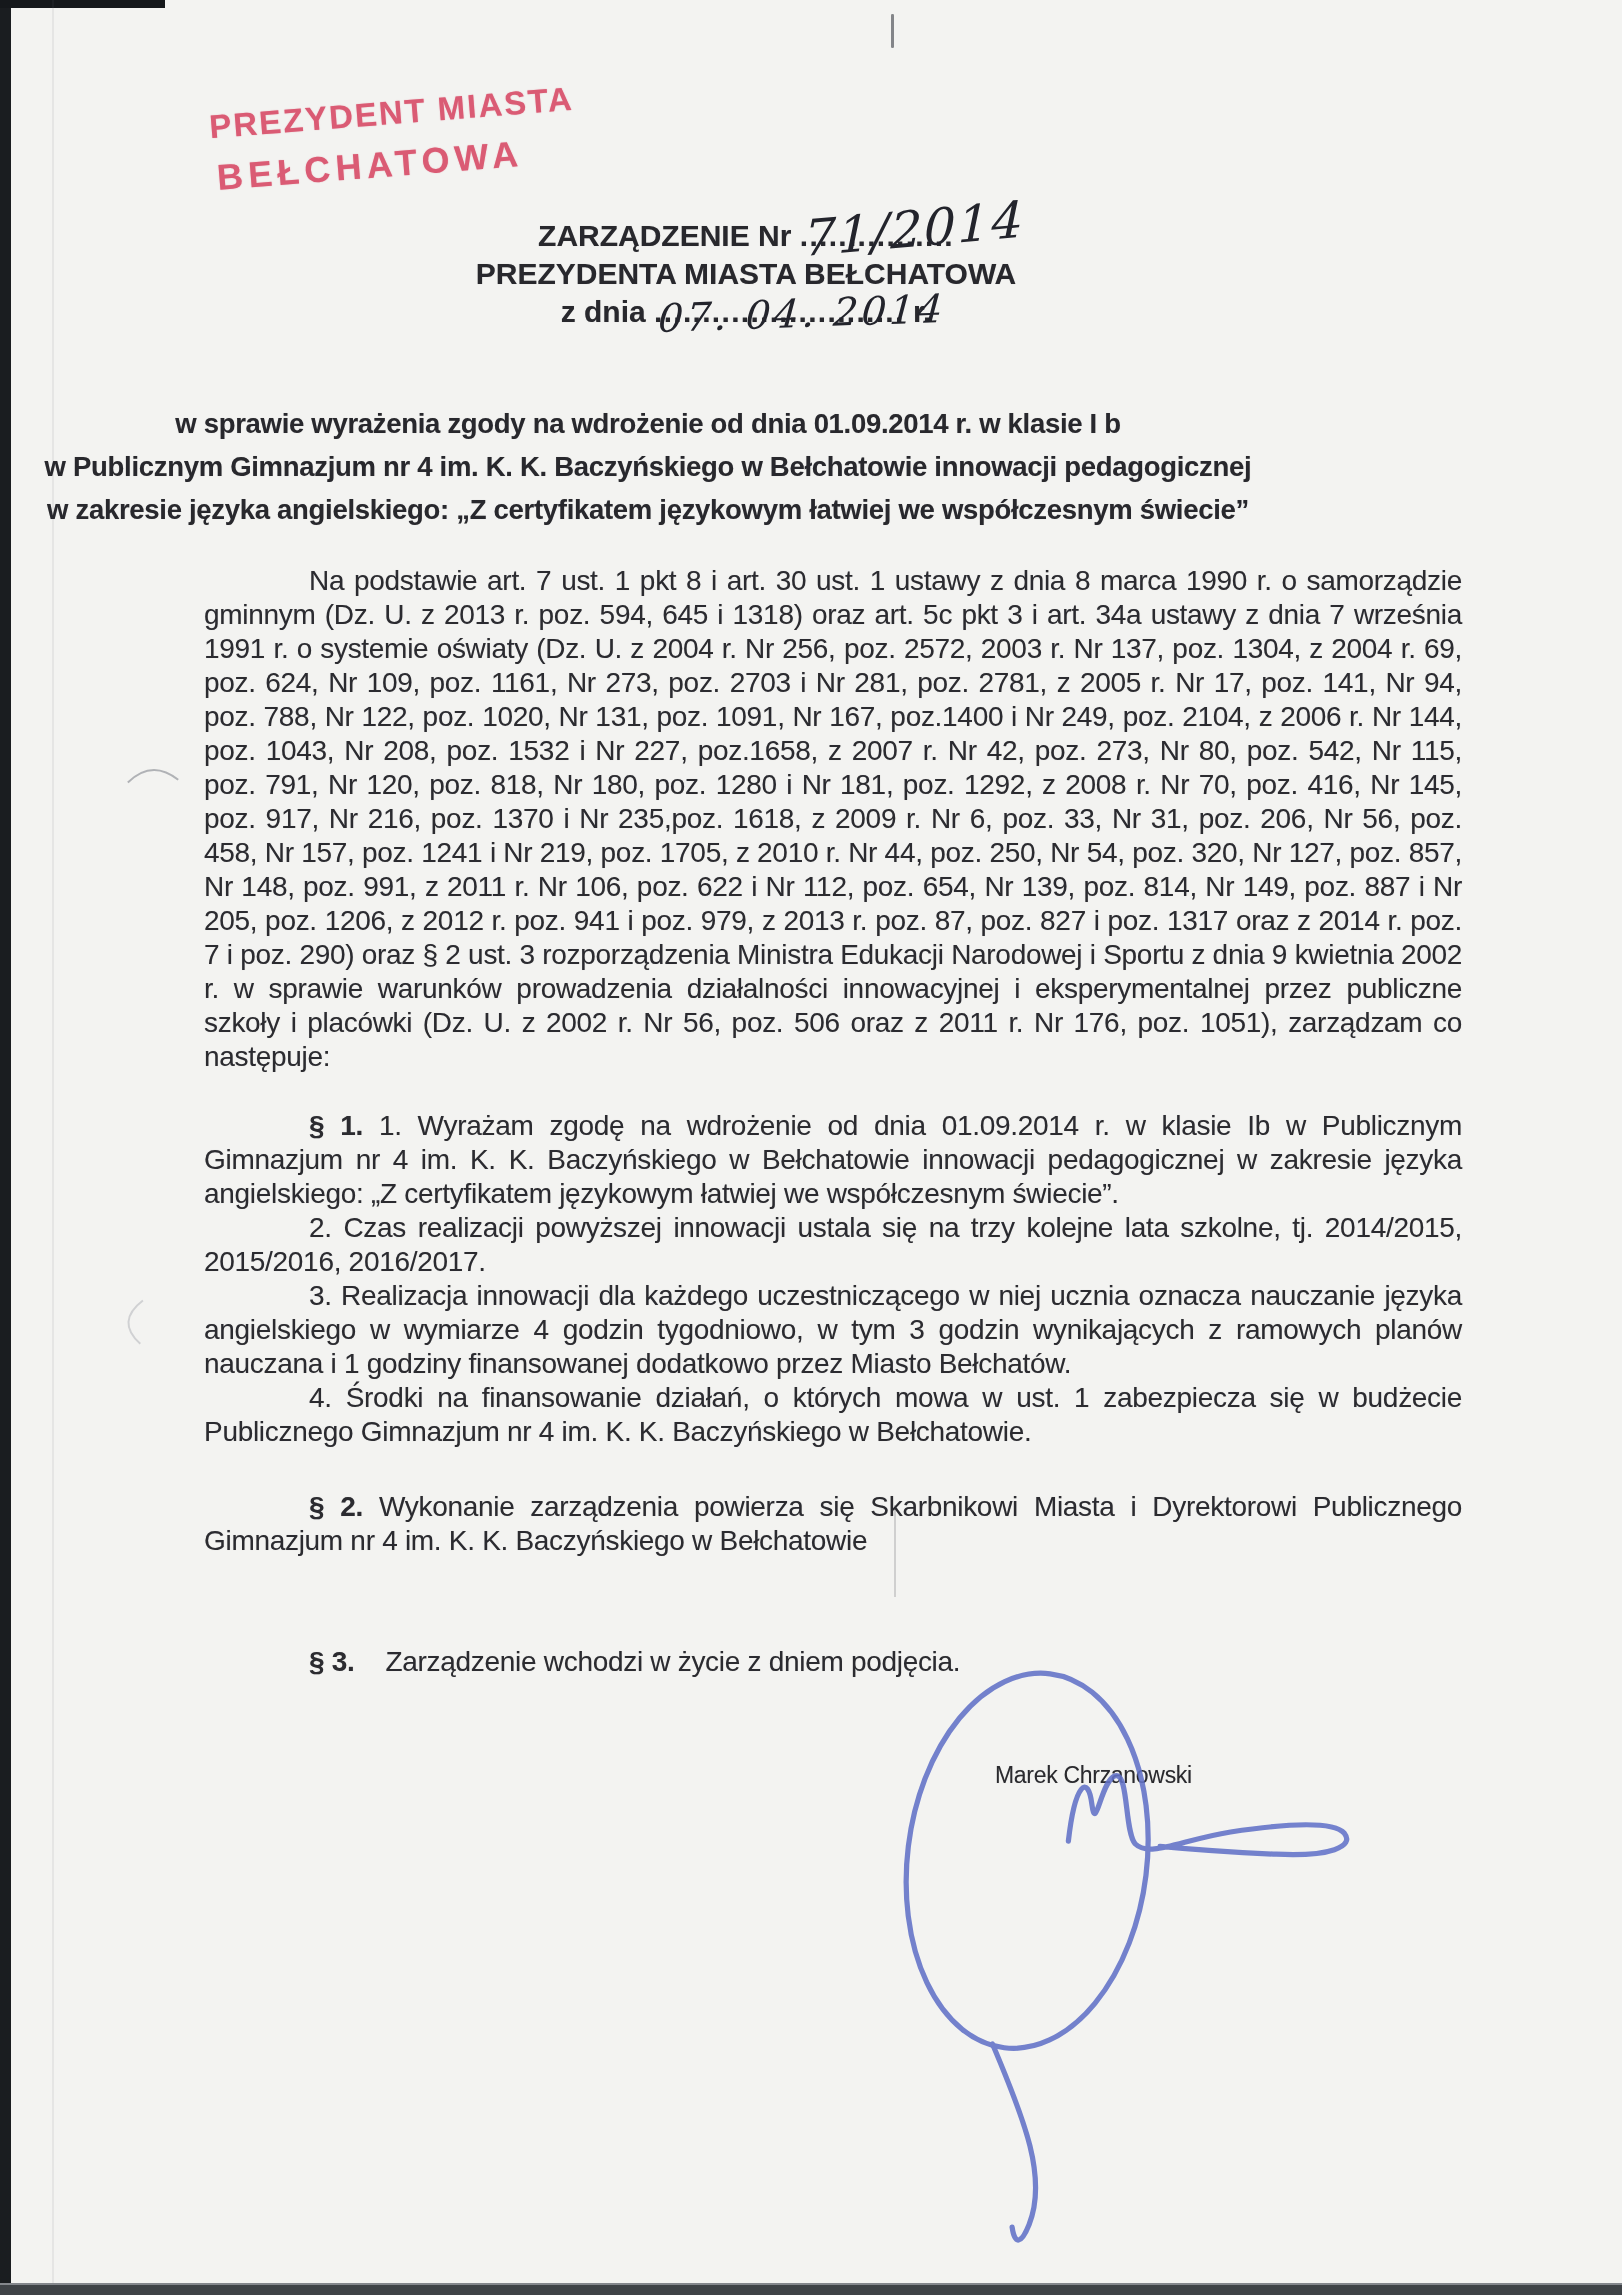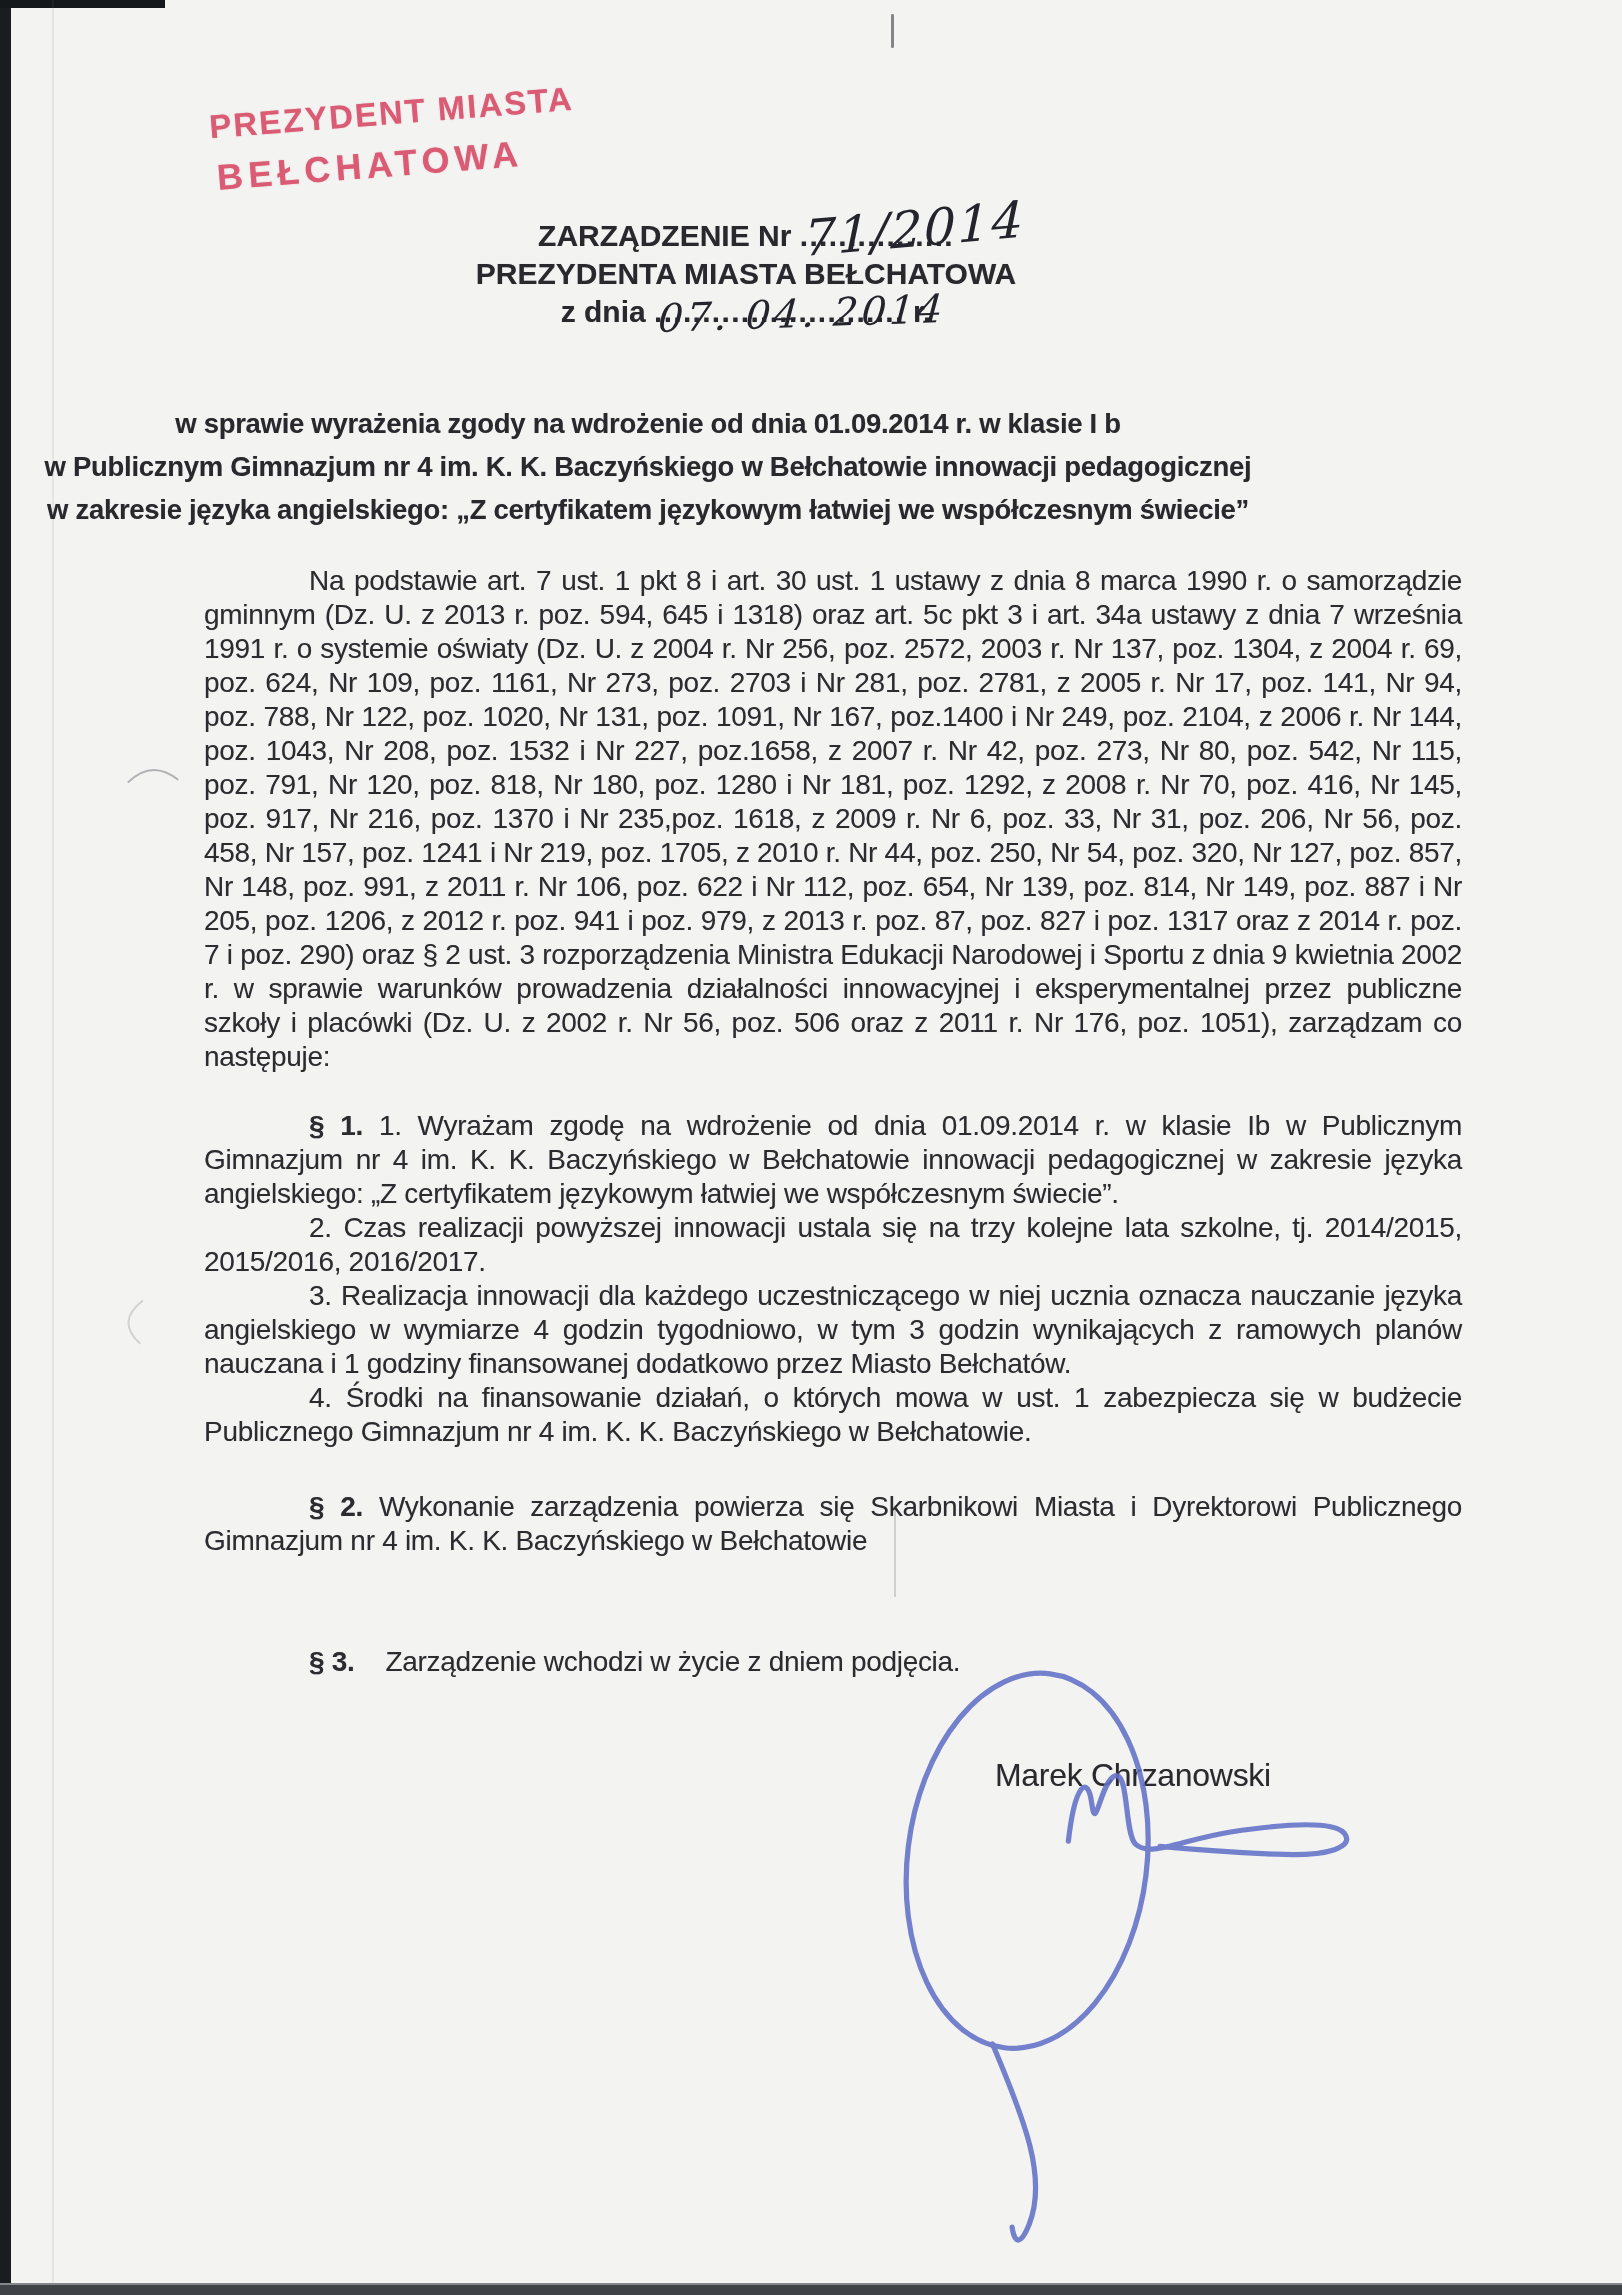--- a/index.html
+++ b/index.html
@@ -67,21 +67,21 @@
   .para{margin:0;text-align:justify;text-indent:105px;}
   .sec1{margin-top:35px;}
   .sec2{margin-top:41px;}
   .sec3{margin-top:87px;text-align:left;}
   .s3-text{margin-left:31px;}
   .para b{font-weight:bold;}
 
   
   .sig-block{position:relative;margin-top:79px;margin-left:707px;width:484px;}
   .sig-title{font-size:28px;letter-spacing:-0.3px;white-space:nowrap;color:#2a2a2e;}
-  .sig-name{font-size:32px;letter-spacing:-0.3px;white-space:nowrap;color:#2a2a2e;margin-top:62px;margin-left:84px;}
+  .sig-name{font-size:23px;letter-spacing:-0.3px;white-space:nowrap;color:#2a2a2e;margin-top:62px;margin-left:84px;}
   .sig-ink{position:absolute;left:-77px;top:-134px;pointer-events:none;overflow:visible;}
 </style>
 </head>
 <body>
 
 <div class="page">
 
   <div class="edge-left"></div>
   <div class="edge-topleft"></div>
   <div class="fold-line"></div>

